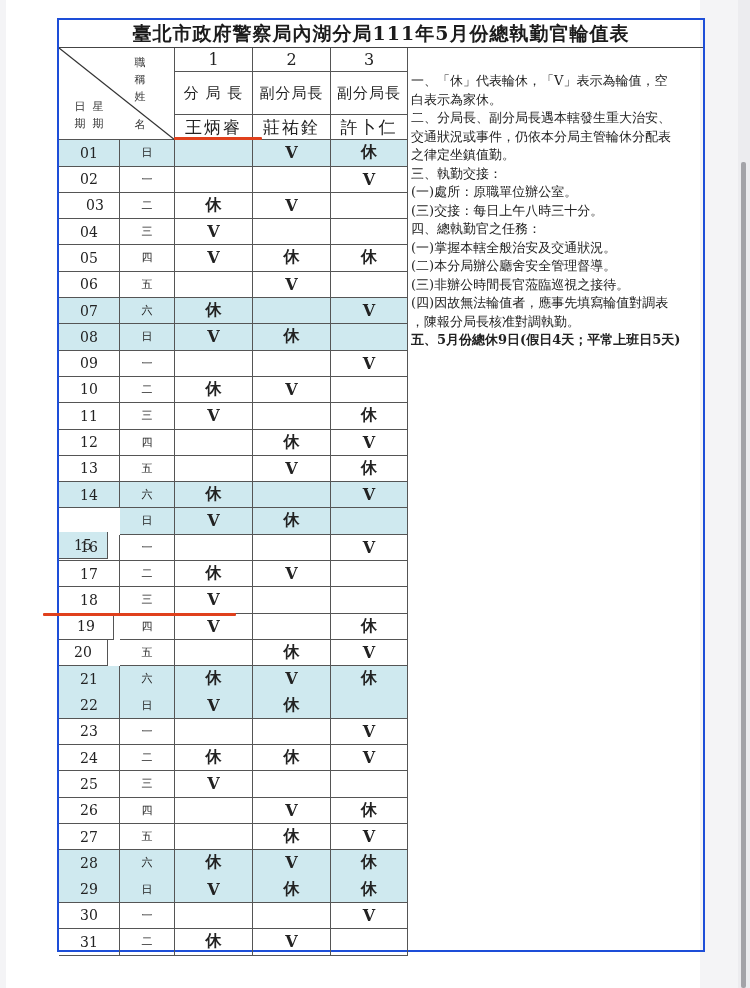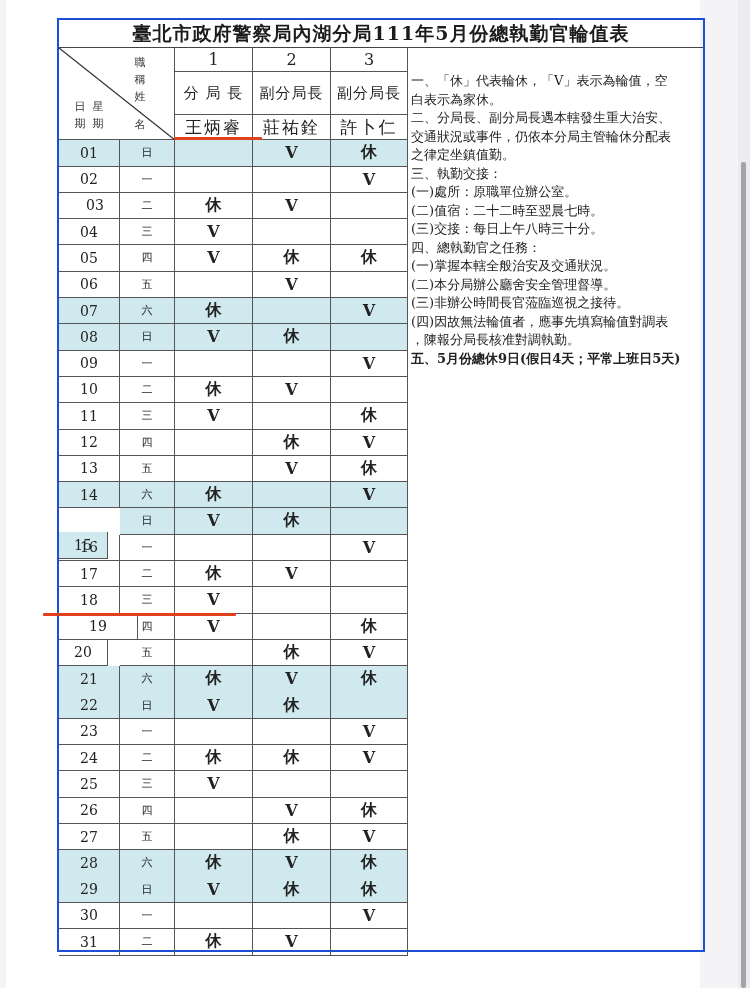--- a/index.html
+++ b/index.html
@@ -226,21 +226,21 @@
           <div class="cell mark" style="left: 272px; top: 512.8px; width: 77px; height: 26.6px;"></div>
         </div>
         <div>
           <div class="cell day-num" style="left: 0px; top: 539.1px; width: 61px; height: 26.6px;">18</div>
           <div class="cell wk" style="left: 61px; top: 539.1px; width: 55px; height: 26.6px;">三</div>
           <div class="cell mark" style="left: 116px; top: 539.1px; width: 78px; height: 26.6px;">V</div>
           <div class="cell mark" style="left: 194px; top: 539.1px; width: 78px; height: 26.6px;"></div>
           <div class="cell mark" style="left: 272px; top: 539.1px; width: 77px; height: 26.6px;"></div>
         </div>
         <div>
-          <div class="cell day-num" style="left: 0px; top: 565.4px; width: 79px; height: 26.6px;">19</div>
+          <div class="cell day-num" style="left: 0px; top: 565.4px; width: 55px; height: 26.6px;">19</div>
           <div class="cell wk" style="left: 61px; top: 565.4px; width: 55px; height: 26.6px;">四</div>
           <div class="cell mark" style="left: 116px; top: 565.4px; width: 78px; height: 26.6px;">V</div>
           <div class="cell mark" style="left: 194px; top: 565.4px; width: 78px; height: 26.6px;"></div>
           <div class="cell mark" style="left: 272px; top: 565.4px; width: 77px; height: 26.6px;">休</div>
         </div>
         <div>
           <div class="cell day-num" style="left: 0px; top: 591.7px; width: 49px; height: 26.6px;">20</div>
           <div class="cell wk" style="left: 61px; top: 591.7px; width: 55px; height: 26.6px;">五</div>
           <div class="cell mark" style="left: 116px; top: 591.7px; width: 78px; height: 26.6px;"></div>
           <div class="cell mark" style="left: 194px; top: 591.7px; width: 78px; height: 26.6px;">休</div>
@@ -328,21 +328,20 @@
 
   <div class="remarks">
     <div class="remarks-body" id="remarks">
         <div class="line">一、「休」代表輪休，「V」表示為輪值，空</div>
         <div class="line">白表示為家休。</div>
         <div class="line">二、分局長、副分局長遇本轄發生重大治安、</div>
         <div class="line">交通狀況或事件，仍依本分局主管輪休分配表</div>
         <div class="line">之律定坐鎮值勤。</div>
         <div class="line">三、執勤交接：</div>
         <div class="line">(一)處所：原職單位辦公室。</div>
-        <div class="line">(二)值宿：二十二時至翌晨七時。</div>
         <div class="line">(三)交接：每日上午八時三十分。</div>
         <div class="line">四、總執勤官之任務：</div>
         <div class="line">(一)掌握本轄全般治安及交通狀況。</div>
         <div class="line">(二)本分局辦公廳舍安全管理督導。</div>
         <div class="line">(三)非辦公時間長官蒞臨巡視之接待。</div>
         <div class="line">(四)因故無法輪值者，應事先填寫輪值對調表</div>
         <div class="line">，陳報分局長核准對調執勤。</div>
         <div class="line bold">五、5月份總休9日(假日4天；平常上班日5天)</div>
       </div>
   </div>

